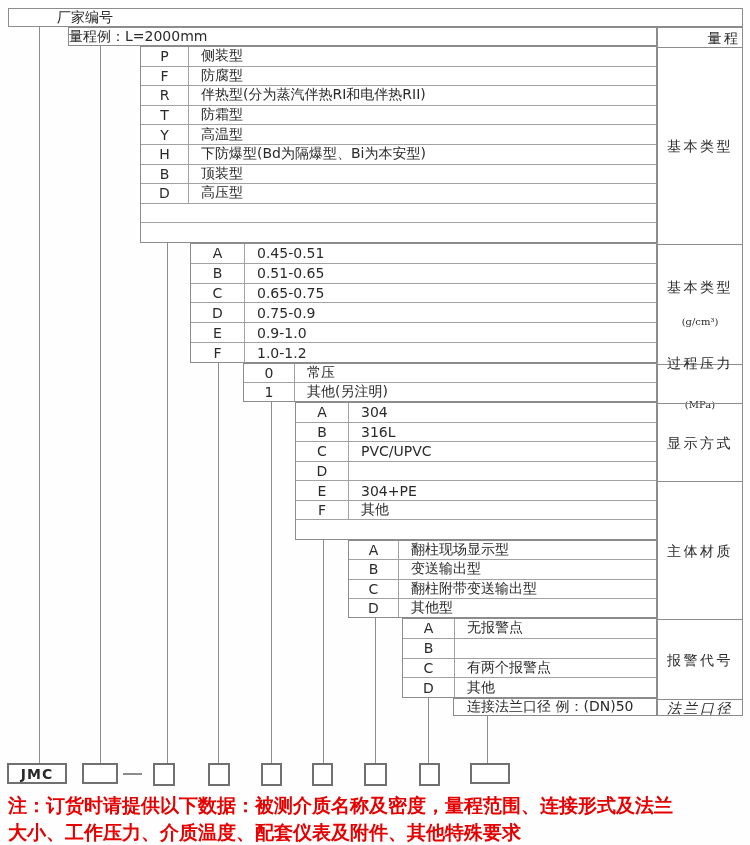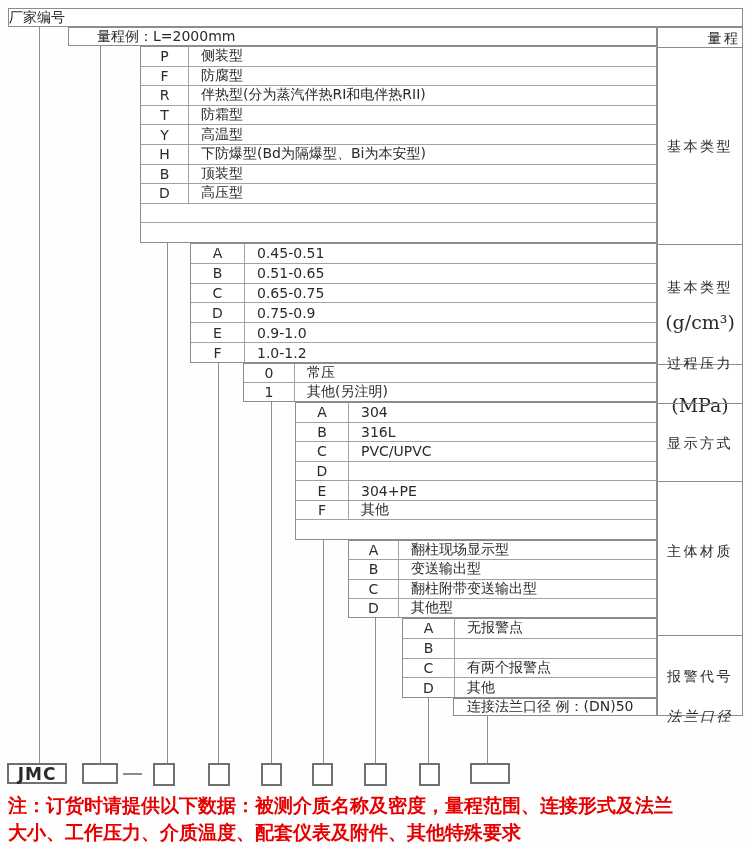--- a/index.html
+++ b/index.html
@@ -13,37 +13,37 @@
   .row:first-child{border-top:none;}
   .code{width:var(--cw);flex:0 0 var(--cw);display:flex;align-items:center;justify-content:center;
         border-right:1px solid #a2a2a2;}
   .desc{flex:1;display:flex;align-items:center;padding-left:12px;white-space:nowrap;overflow:hidden;}
   .row.blank{}
   .labelcol{position:absolute;box-sizing:border-box;border:1px solid #8c8c8c;background:#fff;
             display:flex;flex-direction:column;font-family:"DejaVu Serif","Liberation Serif",serif;}
   .labelcell{display:flex;flex-direction:column;align-items:center;justify-content:center;
              border-top:1px solid #8c8c8c;letter-spacing:2.5px;line-height:18px;min-height:0;}
   .labelcell:first-child{border-top:none;margin-left:48px;}
-  .labelcell .sub{letter-spacing:0;font-size:19px;margin-top:17px;}
+  .labelcell .sub{letter-spacing:0;font-size:10px;margin-top:17px;}
   .vline{position:absolute;width:1px;background:#8c8c8c;}
   .bbox{position:absolute;box-sizing:border-box;border:2px solid #707070;background:#fff;}
-  .jmc{display:flex;align-items:center;justify-content:center;font-weight:bold;font-size:17px;letter-spacing:1px;}
+  .jmc{display:flex;align-items:center;justify-content:center;font-weight:bold;font-size:14px;letter-spacing:1px;}
   .dash{position:absolute;height:2px;background:#8c8c8c;}
   .note{position:absolute;left:8px;top:792px;width:740px;color:#e60000;font-weight:bold;
         font-size:19px;line-height:27px;}
 </style>
 </head>
 <body>
 
 <div id="page">
 
-  <div class="box hrow" style="left:8px;top:8px;width:735px;height:19px;">
+  <div class="box hrow" style="left:8px;top:8px;width:735px;height:19px;padding-left:48px;">
     <span>厂家编号</span>
   </div>
-  <div class="box hrow" style="left:68px;top:27px;width:589px;height:19px;padding-left:28px;">
+  <div class="box hrow" style="left:68px;top:27px;width:589px;height:19px;padding-left:0;">
     <span>量程例：L=2000mm</span>
   </div>
 
   <div class="labelcol" style="left:657px;top:27px;width:86px;height:689px;">
     <div class="labelcell" style="flex:0 0 19px;">
       <span>量程</span>
     </div>
     <div class="labelcell" style="flex:0 0 196px;">
       <span>基本类型</span>
     </div>
@@ -54,21 +54,21 @@
     <div class="labelcell" style="flex:0 0 38px;gap:7px;">
       <span>过程压力</span>
       <span class="sub">(MPa)</span>
     </div>
     <div class="labelcell" style="flex:0 0 77px;">
       <span>显示方式</span>
     </div>
     <div class="labelcell" style="flex:0 0 137px;">
       <span>主体材质</span>
     </div>
-    <div class="labelcell" style="flex:0 0 79px;margin-top:16px;">
+    <div class="labelcell" style="flex:0 0 79px;">
       <span>报警代号</span>
     </div>
     <div class="labelcell" style="flex:1;font-style:italic;">
       <span>法兰口径</span>
     </div>
   </div>
 
   <div class="block" style="left:140px;top:46px;width:517px;height:197px;--cw:47px;">
     <div class="row">
       <div class="code">P</div>

